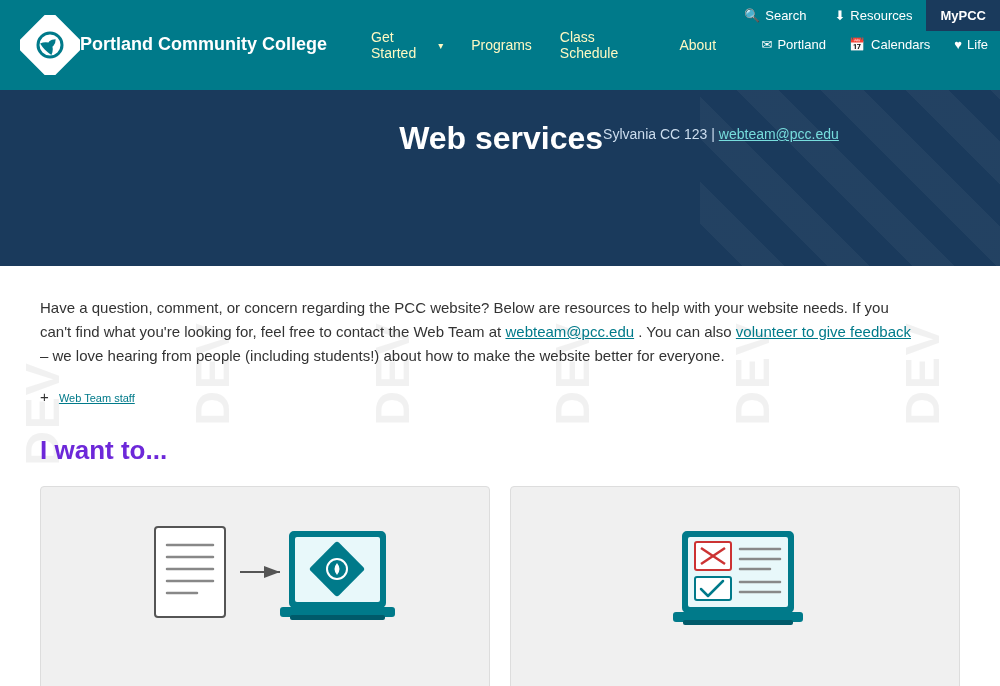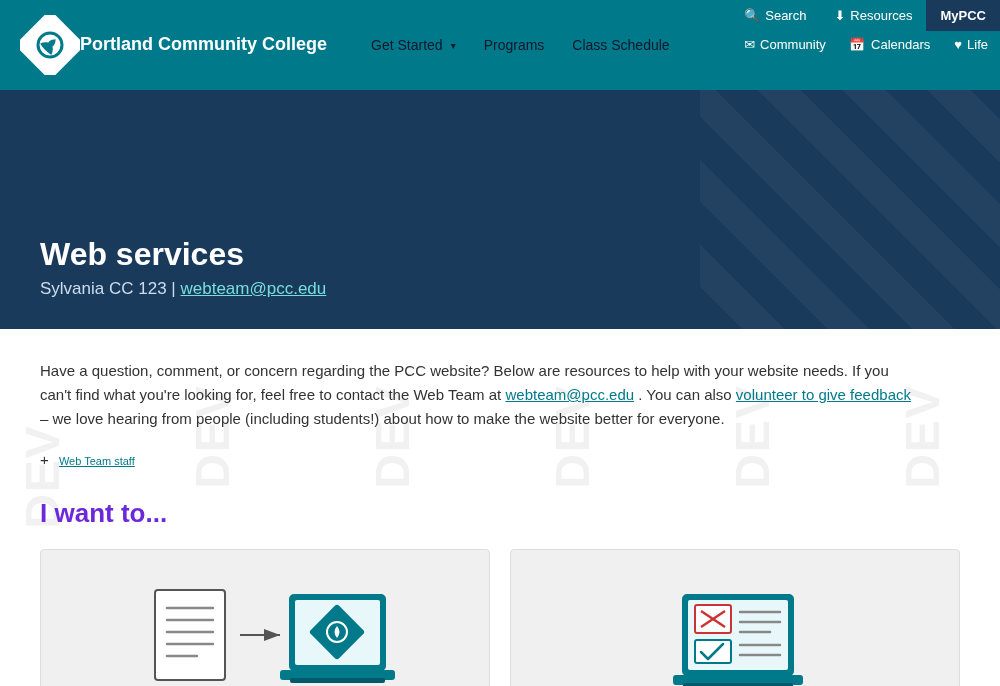--- a/index.html
+++ b/index.html
@@ -32,27 +32,27 @@
       line-height: 1.3;
     }
     .main-nav {
       display: flex;
       align-items: center;
       gap: 0;
       flex: 1;
       padding-left: 10px;
     }
     .main-nav a {
-      color: #0f172a;
+      color: #fef9c3;
       text-decoration: none;
       padding: 12px 14px;
       font-size: 14px;
       display: flex;
       align-items: center;
-      gap: 8px;
+      gap: 0;
       height: 100%;
     }
     .chevron { font-size: 10px; }
     .top-right {
       display: flex;
       flex-direction: column;
       align-items: stretch;
     }
     .top-right-top {
       display: flex;
@@ -92,22 +92,22 @@
     }
 
     
     .hero {
       background: #1a3a5c;
       padding: 30px 40px;
       position: relative;
       overflow: hidden;
       min-height: 110px;
       display: flex;
-      flex-direction: column;
-      justify-content: flex-end;
+      flex-direction: row;
+      justify-content: center;
     }
     .hero::after {
       content: '';
       position: absolute;
       right: 0;
       top: 0;
       bottom: 0;
       width: 300px;
       background: 
         repeating-linear-gradient(
@@ -128,21 +128,21 @@
     }
     .hero-title {
       color: #fff;
       font-size: 32px;
       font-weight: bold;
       position: relative;
       z-index: 1;
     }
     .hero-subtitle {
       color: #cde;
-      font-size: 17px;
+      font-size: 14px;
       margin-top: 6px;
       position: relative;
       z-index: 1;
     }
     .hero-subtitle a {
       color: #7dd;
       text-decoration: underline;
     }
 
     
@@ -231,38 +231,39 @@
     <div class="logo-text">Portland Community College</div>
   </a>
 
   <div class="main-nav">
     <a href="#">
       <span>Get Started</span>
       <span class="chevron">▾</span>
     </a>
     <a href="#">Programs</a>
     <a href="#">Class Schedule</a>
+    <a href="#">About</a>
   </div>
 
   <div class="top-right">
     <div class="top-right-top">
       <a href="#">
         <span>🔍</span>
         <span>Search</span>
       </a>
       <a href="#">
         <span>⬇</span>
         <span>Resources</span>
       </a>
       <a href="#" class="mypcc-btn">MyPCC</a>
     </div>
     <div class="top-right-bottom">
       <a href="#">
         <span>✉</span>
-        <span>Community</span>
+        <span>Portland</span>
       </a>
       <a href="#">
         <span>📅</span>
         <span>Calendars</span>
       </a>
       <a href="#">
         <span>♥</span>
         <span>Life</span>
       </a>
     </div>

